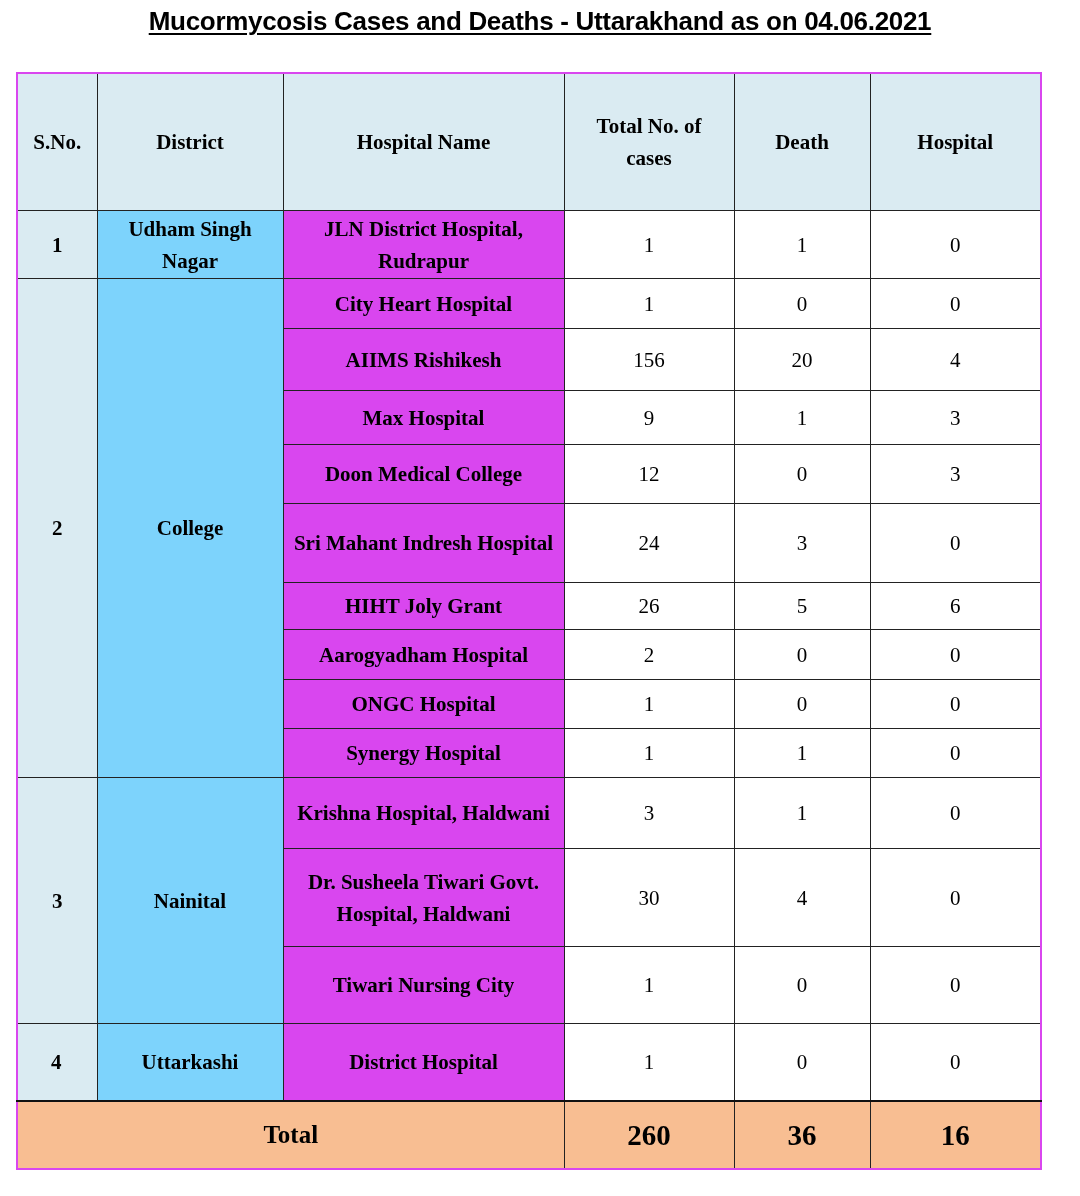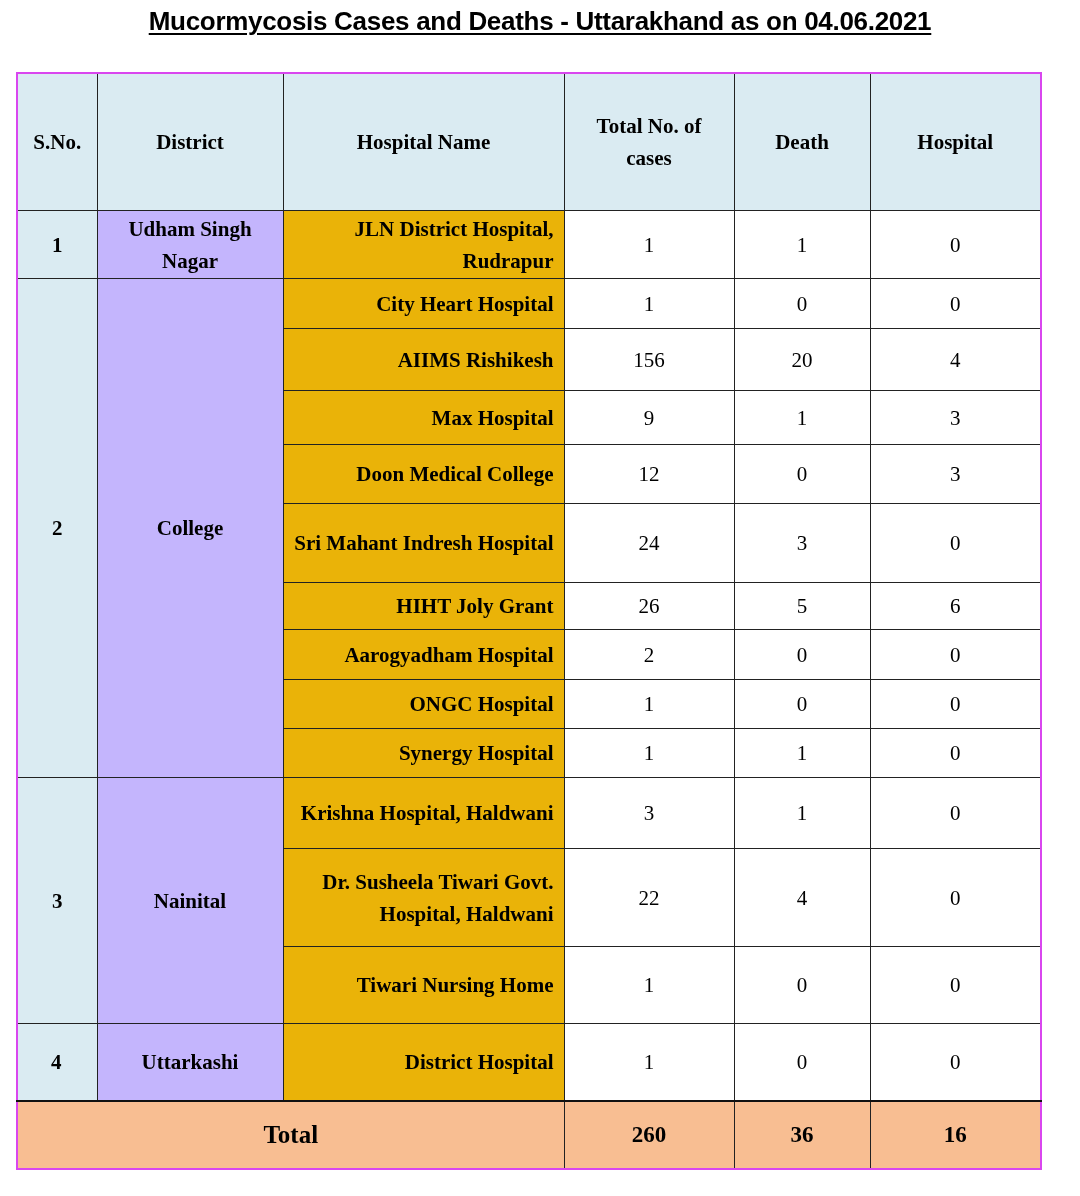--- a/index.html
+++ b/index.html
@@ -48,31 +48,31 @@
     padding: 0 10px;
     vertical-align: middle;
     line-height: 32px;
   }
   table.report th {
     background: #daebf2;
     font-weight: bold;
     height: 136px;
   }
   .c-sno { background: #daebf2; font-weight: bold; text-align: center; }
-  .c-dist { background: #c4b5fd; font-weight: bold; }
-  .c-hosp { font-weight: bold; text-align: right; background: #eab308; }
+  .c-dist { background: #7dd3fc; font-weight: bold; }
+  .c-hosp { font-weight: bold; text-align: center; background: #d946ef; }
   .c-num { text-align: center; background: #fff; font-weight: normal; }
   .left { text-align: center; }
   .center { text-align: center; }
   tr.total td {
     background: #f8be92;
     font-weight: bold;
     height: 66px;
     text-align: center;
-    font-size: 23px;
+    font-size: 29px;
     border-top: 2px solid #111;
   }
   tr.total td.total-label { font-size: 25px; }
 </style>
 </head>
 <body>
 
 <div class="title"><span>Mucormycosis Cases and Deaths - Uttarakhand as on 04.06.2021</span></div>
 
 <table class="report">
@@ -165,26 +165,26 @@
     <tr style="height:71px">
       <td class="c-sno" rowspan="3">3</td>
       <td class="c-dist center" rowspan="3">Nainital</td>
       <td class="c-hosp">Krishna Hospital, Haldwani</td>
       <td class="c-num">3</td>
       <td class="c-num">1</td>
       <td class="c-num">0</td>
     </tr>
     <tr style="height:98px">
       <td class="c-hosp">Dr. Susheela Tiwari Govt. Hospital, Haldwani</td>
-      <td class="c-num">22</td>
+      <td class="c-num">30</td>
       <td class="c-num">4</td>
       <td class="c-num">0</td>
     </tr>
     <tr style="height:77px">
-      <td class="c-hosp">Tiwari Nursing Home</td>
+      <td class="c-hosp">Tiwari Nursing City</td>
       <td class="c-num">1</td>
       <td class="c-num">0</td>
       <td class="c-num">0</td>
     </tr>
 
     <tr style="height:77px">
       <td class="c-sno left" style="padding-left:8px">4</td>
       <td class="c-dist center">Uttarkashi</td>
       <td class="c-hosp">District Hospital</td>
       <td class="c-num">1</td>

